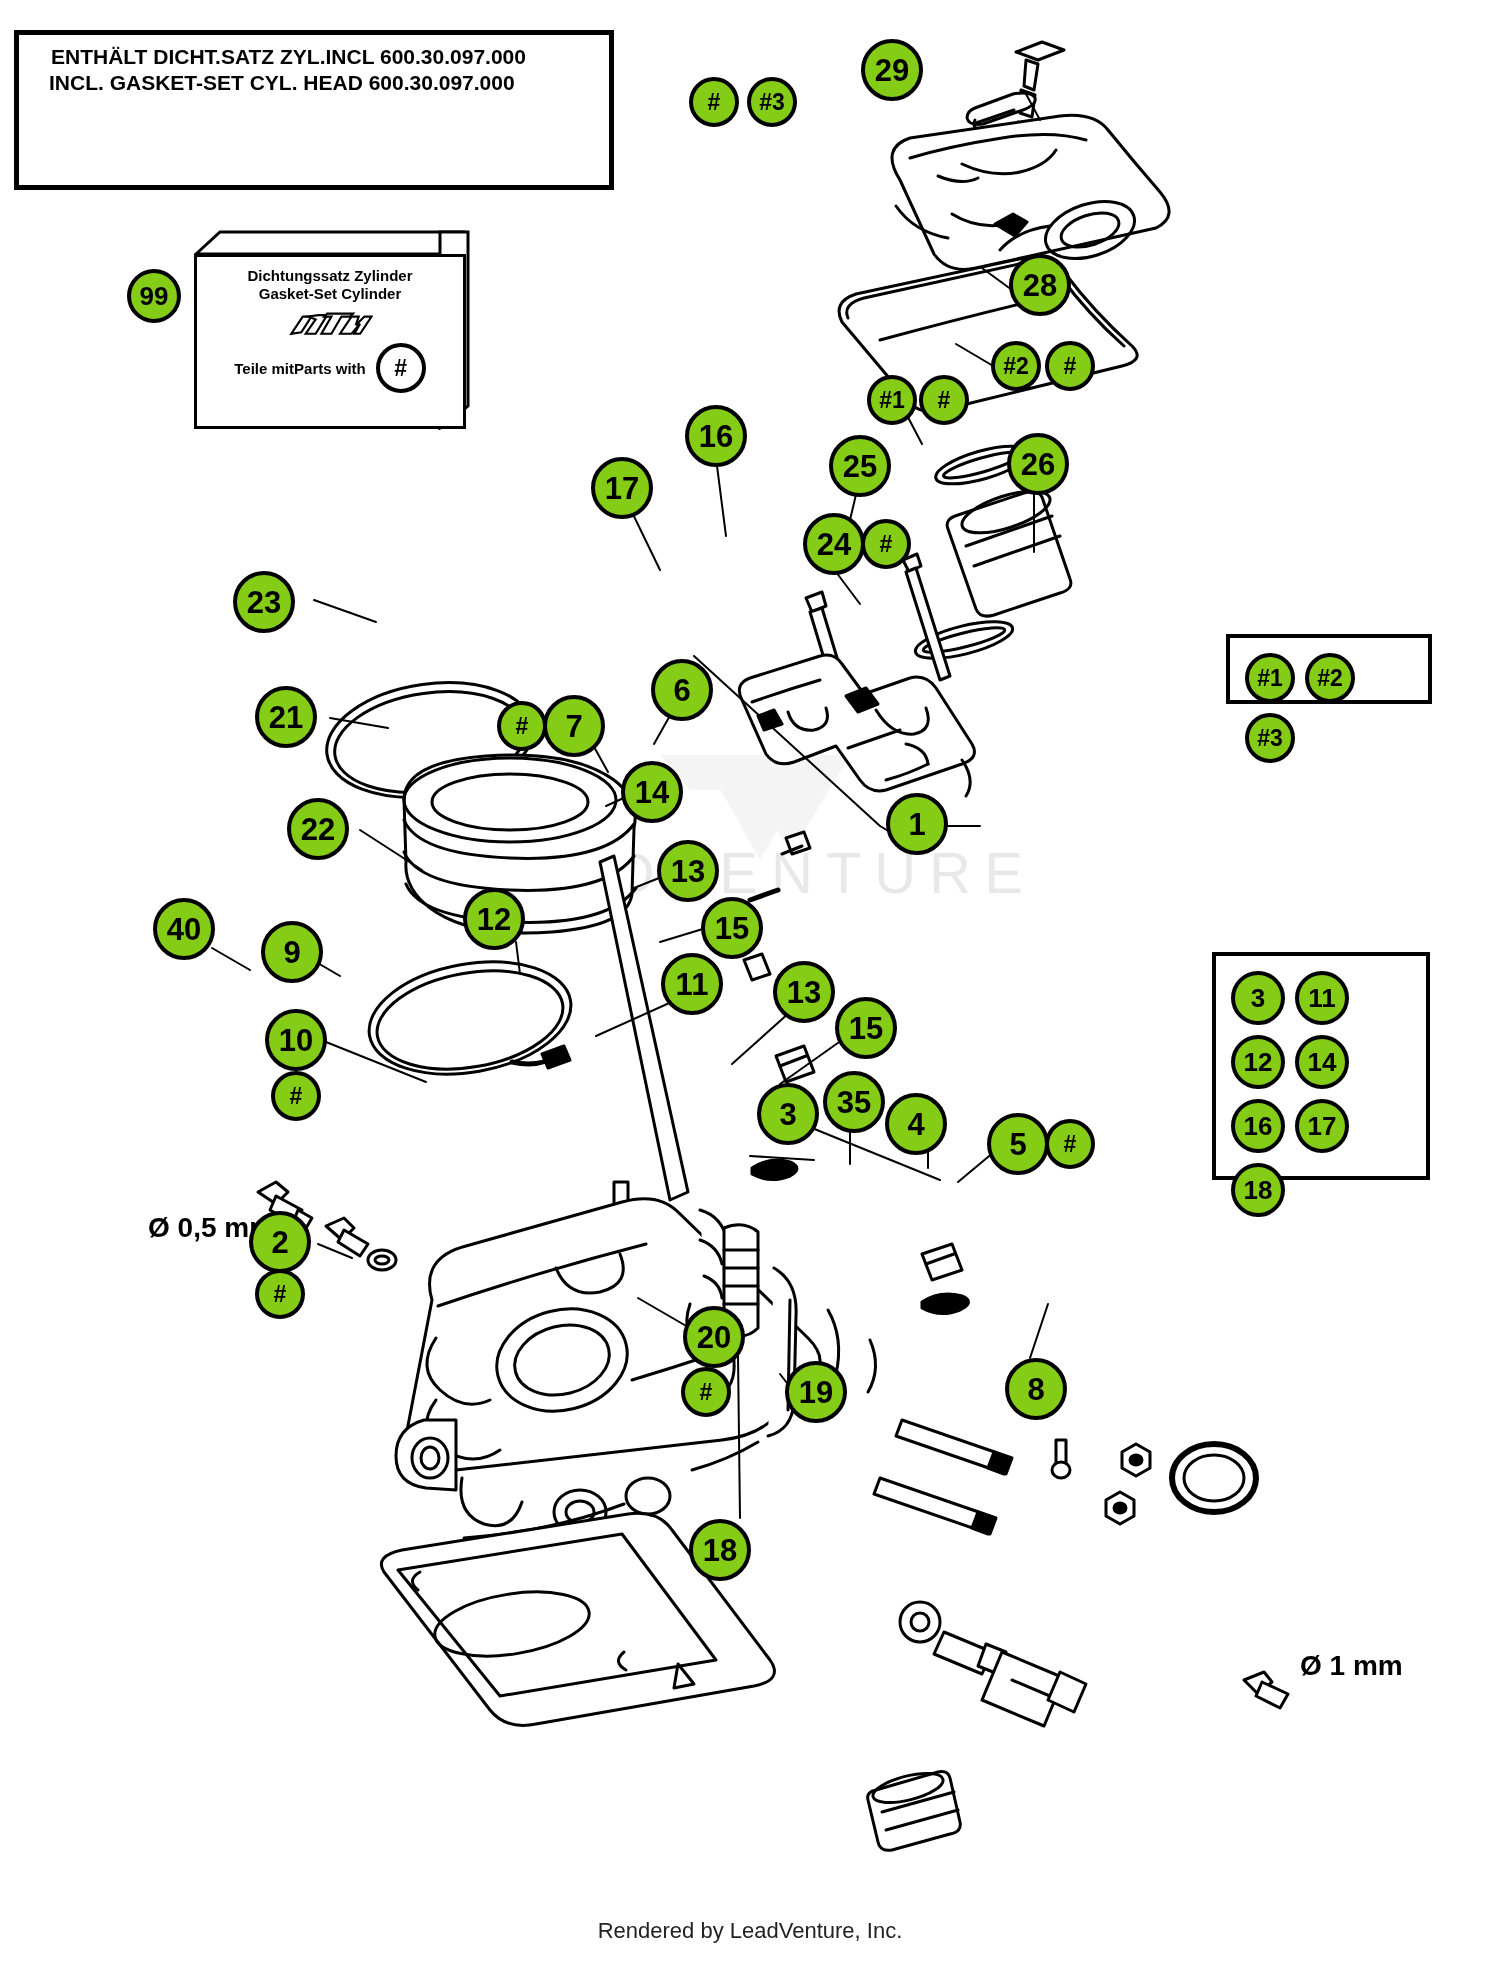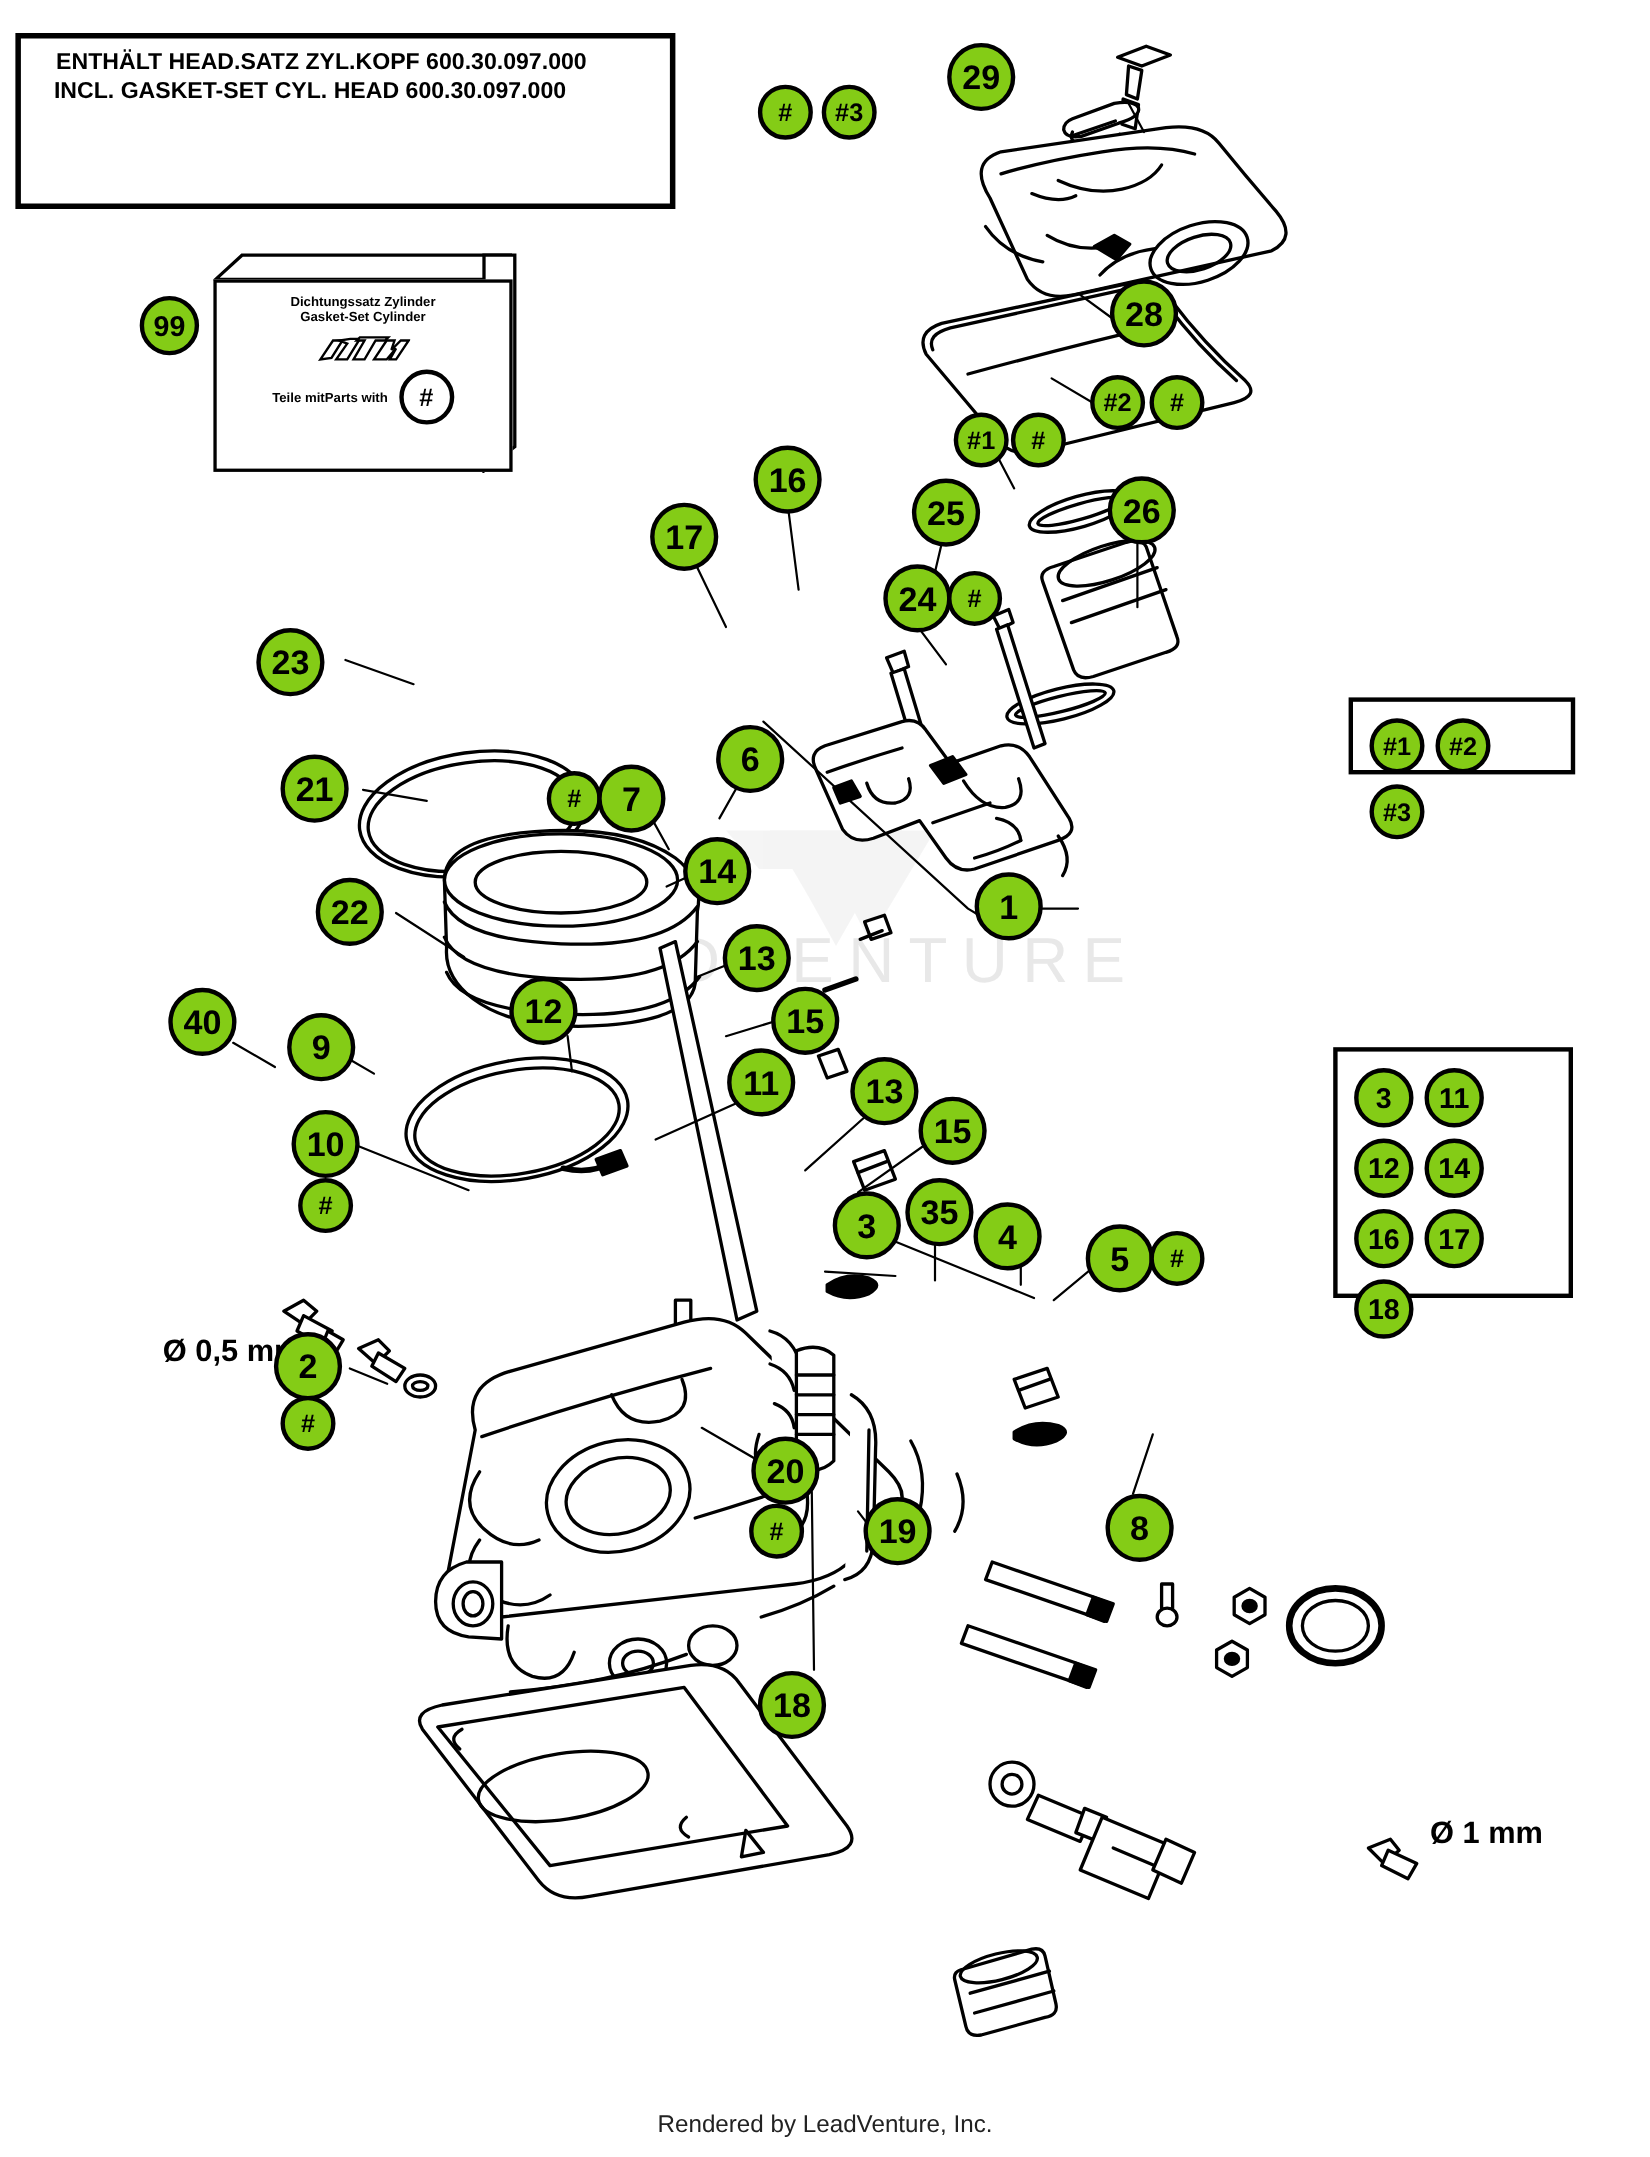--- a/index.html
+++ b/index.html
@@ -24,21 +24,21 @@
         display:flex;}
   .t-l3 .lbl{width:300px;}
   .t-l4{font-size:21px;font-weight:bold;margin-top:2px;padding-left:16px;white-space:nowrap;}
 
   
   .carton{position:absolute;left:194px;top:254px;width:272px;height:175px;
           border:3px solid #000;background:#fff;box-sizing:border-box;z-index:30;
           display:flex;flex-direction:column;align-items:center;padding-top:10px;}
   .carton-lid{position:absolute;left:194px;top:230px;width:272px;height:26px;z-index:29;}
   .carton-side{position:absolute;left:438px;top:230px;width:32px;height:200px;z-index:29;}
-  .c-txt{font-size:12px;font-weight:bold;line-height:1.18;}
+  .c-txt{font-size:15px;font-weight:bold;line-height:1.18;}
   .ktm-logo{margin-top:8px;width:86px;height:26px;}
   .c-row{display:flex;align-items:center;gap:10px;margin-top:7px;}
   .c-col{display:flex;flex-direction:row;align-items:flex-start;}
   .c-hash{width:42px;height:42px;border:4px solid #000;border-radius:50%;
           display:flex;align-items:center;justify-content:center;
           font-size:23px;font-weight:bold;}
 
   
   .groupbox{position:absolute;border:4px solid #000;background:#fff;
             box-sizing:border-box;z-index:35;display:flex;flex-wrap:wrap;
@@ -347,21 +347,21 @@
       <path d="M814 1160 l-64 -4"></path>
       <path d="M718 1362 l-6 -40"></path>
       <path d="M800 1400 l-20 -26"></path>
       <path d="M1030 1358 l18 -54"></path>
       <path d="M740 1518 l-2 -162 l-100 -58"></path>
     </g>
   </g>
 </svg>
 
 <div class="titlebox">
-  <div class="t-l2">ENTHÄLT HEAD.SATZ ZYL.KOPF 600.30.097.000</div>
+  <div class="t-l2">ENTHÄLT DICHT.SATZ ZYL.INCL 600.30.097.000</div>
   <div class="t-l4">INCL. GASKET-SET CYL. HEAD 600.30.097.000</div>
 </div>
 
 <svg class="carton-lid" viewBox="0 0 272 26" preserveAspectRatio="none">
   <path d="M2 24 L26 2 L270 2 L270 24 Z" fill="#fff" stroke="#000" stroke-width="3"></path>
 </svg>
 <svg class="carton-side" viewBox="0 0 32 200" preserveAspectRatio="none">
   <path d="M2 2 L30 2 L30 176 L2 198 Z" fill="#fff" stroke="#000" stroke-width="3"></path>
 </svg>
 <div class="carton">

